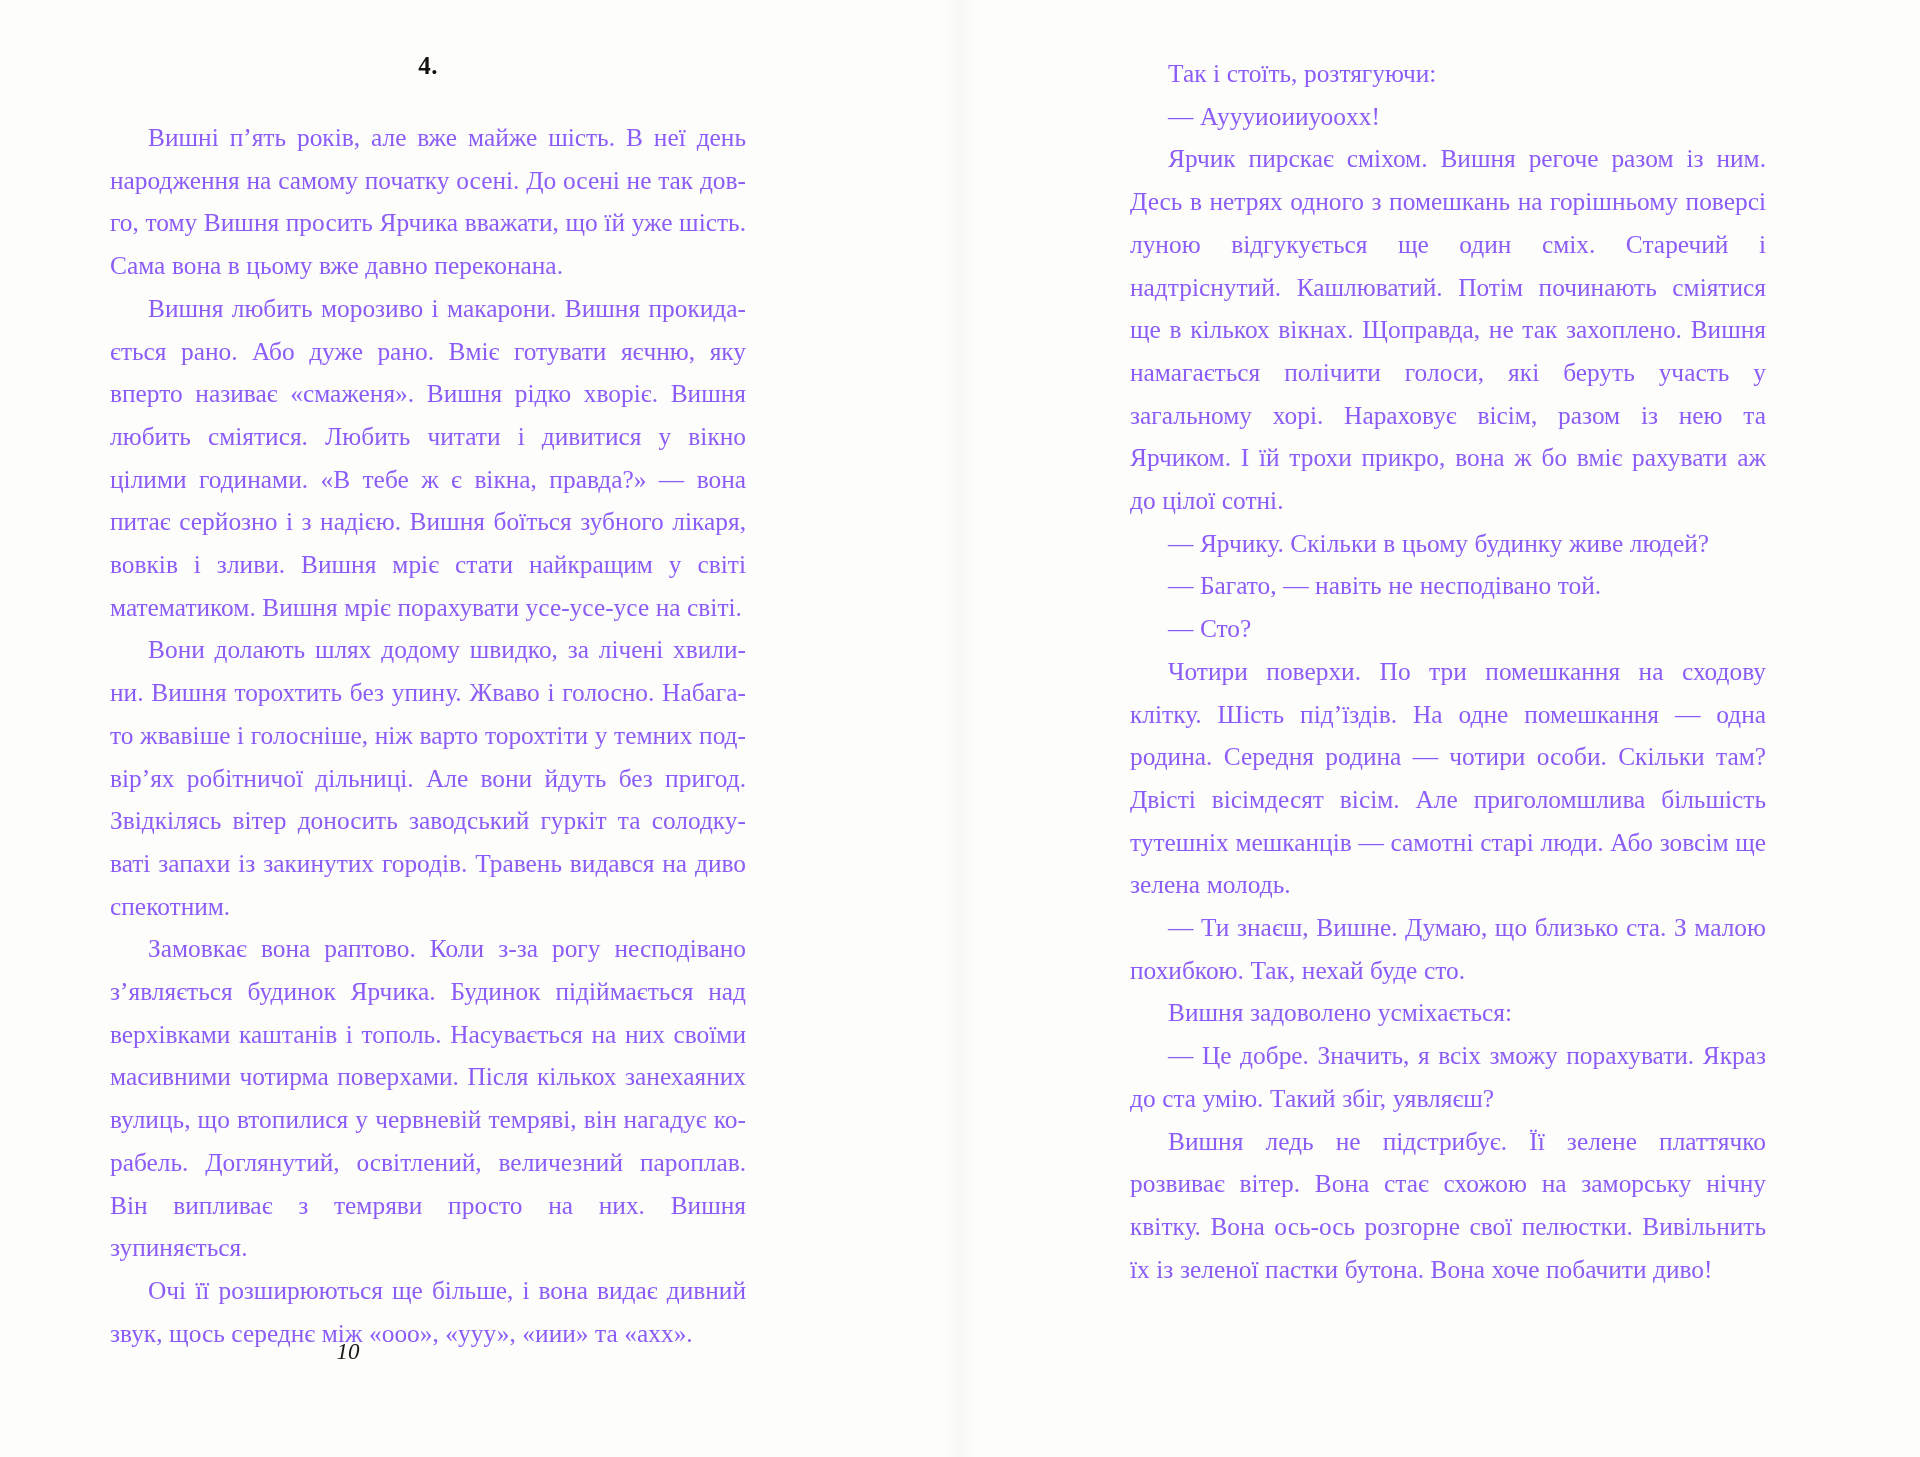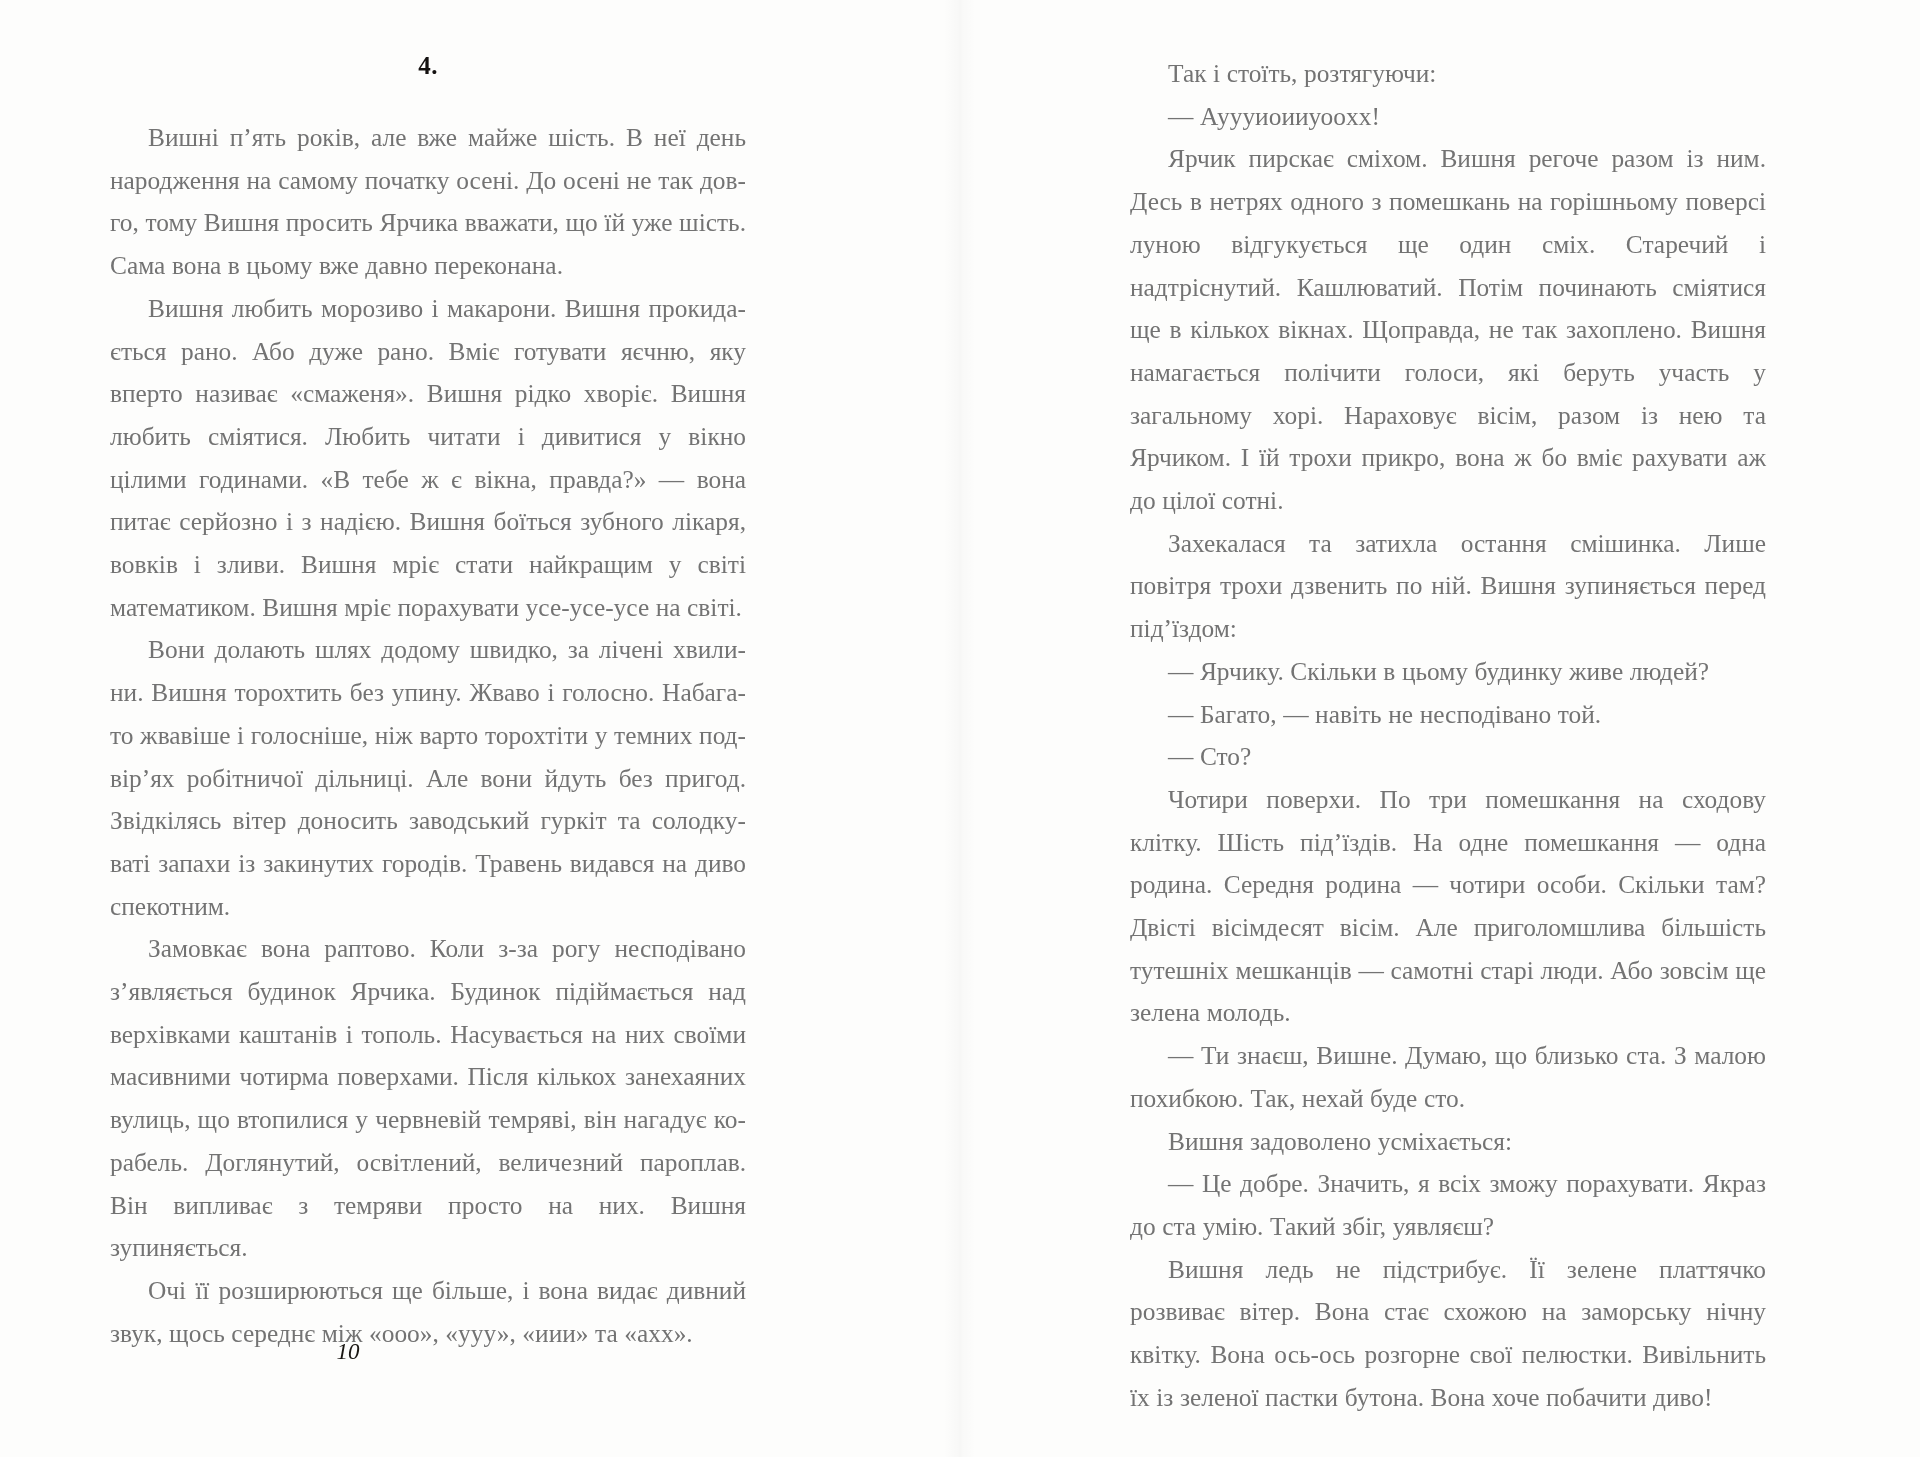--- a/index.html
+++ b/index.html
@@ -50,21 +50,21 @@
     color: #141110;
   }
 
   p.para {
     margin: 0;
     font-size: 25.4px;
     line-height: 42.7px;
     text-align: justify;
     text-justify: inter-word;
     text-indent: 38px;
-    color: #737373;
+    color: #8b5cf6;
     hyphens: manual;
     word-spacing: 0.2px;
   }
 
   
   p.para.dialogue {
     text-indent: 38px;
   }
 
   .page-number {
@@ -110,21 +110,20 @@
       <p class="para">Очі її розширюються ще більше, і вона видає дивний звук, щось середнє між «ооо», «ууу», «иии» та «ахх».</p>
     </div>
     <div class="page-number">10</div>
   </div>
 
   <div class="page page-right">
     <div class="textblock">
       <p class="para">Так і стоїть, розтягуючи:</p>
       <p class="para dialogue">— Ауууиоииуооxx!</p>
       <p class="para">Ярчик пирскає сміхом. Вишня регоче разом із ним. Десь в нетрях одного з помешкань на горішньому поверсі луною відгукується ще один сміх. Старечий і надтріснутий. Каш­люватий. Потім починають сміятися ще в кількох вікнах. Щоправда, не так захоплено. Вишня намагається полічити голоси, які беруть участь у загальному хорі. Нараховує ві­сім, разом із нею та Ярчиком. І їй трохи прикро, вона ж бо вміє рахувати аж до цілої сотні.</p>
-      <p class="para">Захекалася та затихла остання смішинка. Лише повітря трохи дзвенить по ній. Вишня зупиняється перед під’їздом:</p>
       <p class="para dialogue">— Ярчику. Скільки в цьому будинку живе людей?</p>
       <p class="para dialogue">— Багато, — навіть не несподівано той.</p>
       <p class="para dialogue">— Сто?</p>
       <p class="para">Чотири поверхи. По три помешкання на сходову клітку. Шість під’їздів. На одне помешкання — одна родина. Се­редня родина — чотири особи. Скільки там? Двісті вісім­десят вісім. Але приголомшлива більшість тутешніх меш­канців — самотні старі люди. Або зовсім ще зелена молодь.</p>
       <p class="para dialogue">— Ти знаєш, Вишне. Думаю, що близько ста. З малою по­хибкою. Так, нехай буде сто.</p>
       <p class="para">Вишня задоволено усміхається:</p>
       <p class="para dialogue">— Це добре. Значить, я всіх зможу порахувати. Якраз до ста умію. Такий збіг, уявляєш?</p>
       <p class="para">Вишня ледь не підстрибує. Її зелене платтячко розвиває вітер. Вона стає схожою на заморську нічну квітку. Вона ось-ось розгорне свої пелюстки. Вивільнить їх із зеленої пастки бутона. Вона хоче побачити диво!</p>
     </div>
   </div>

